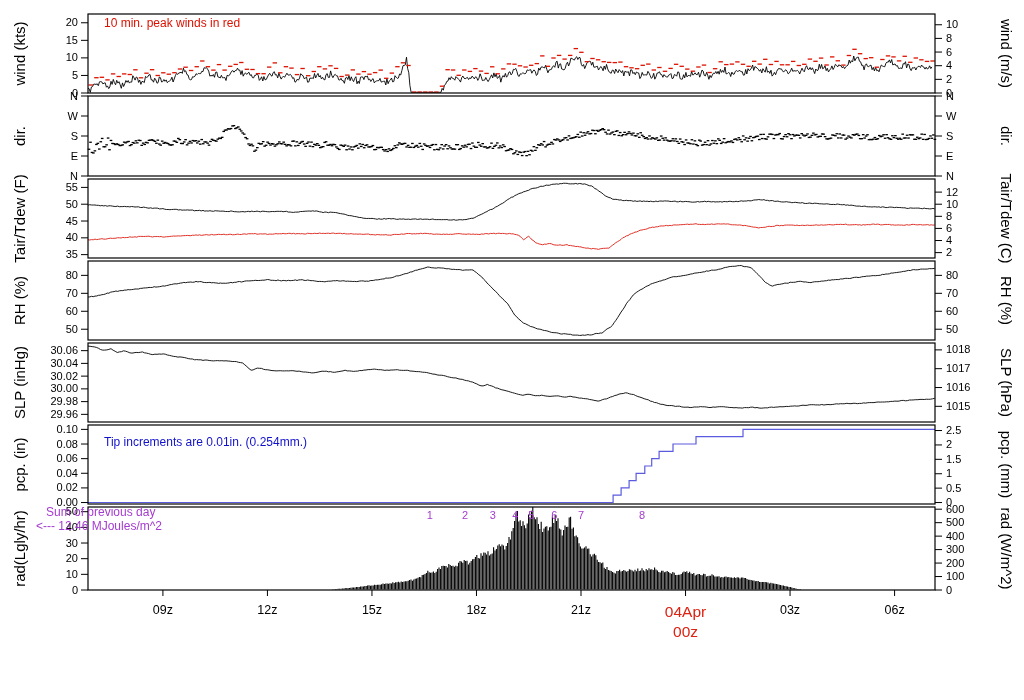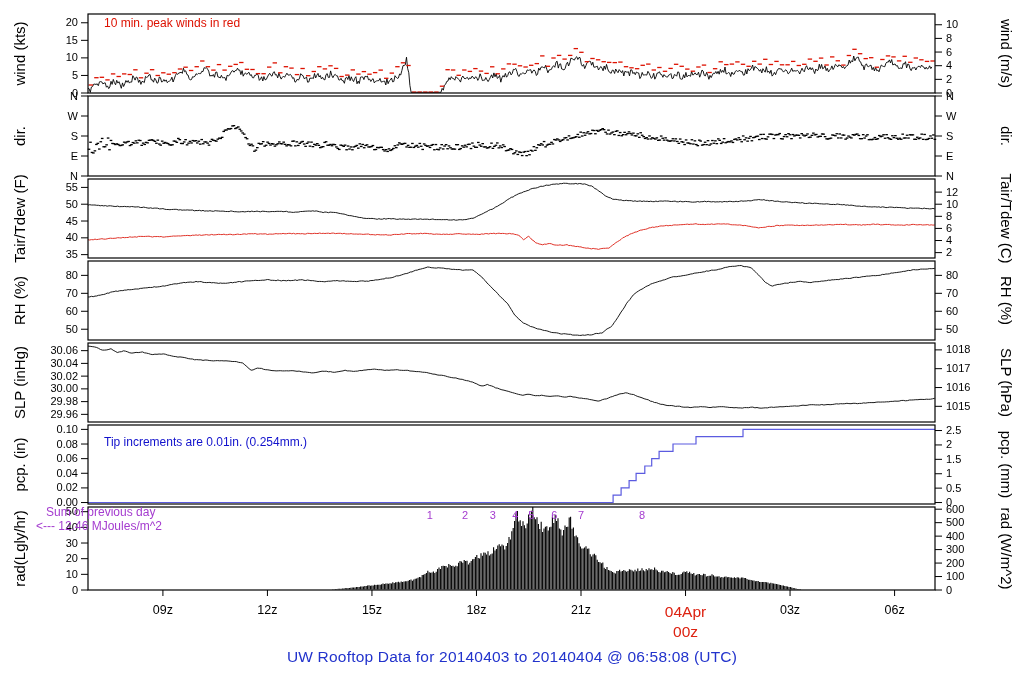--- a/index.html
+++ b/index.html
@@ -1306,14 +1306,13 @@
         <text x="581.0090497737556" y="614" text-anchor="middle" font-size="12.5" fill="#000">21z</text>
         <line x1="685.5339366515836" y1="590" x2="685.5339366515836" y2="596" stroke="#000" stroke-width="1"></line>
         <text x="685.5339366515836" y="617" text-anchor="middle" font-size="15.5" fill="#dd2211">04Apr</text>
         <text x="685.5339366515836" y="637" text-anchor="middle" font-size="15.5" fill="#dd2211">00z</text>
         <line x1="790.0588235294117" y1="590" x2="790.0588235294117" y2="596" stroke="#000" stroke-width="1"></line>
         <text x="790.0588235294117" y="614" text-anchor="middle" font-size="12.5" fill="#000">03z</text>
         <line x1="894.5837104072397" y1="590" x2="894.5837104072397" y2="596" stroke="#000" stroke-width="1"></line>
         <text x="894.5837104072397" y="614" text-anchor="middle" font-size="12.5" fill="#000">06z</text>
       </g>
     </svg>
-  <div class="chart-title">UW Rooftop Data for 20140403  to  20140404 @ 06:58:08  (UTC)</div>
 </div>
 
 </body></html>

